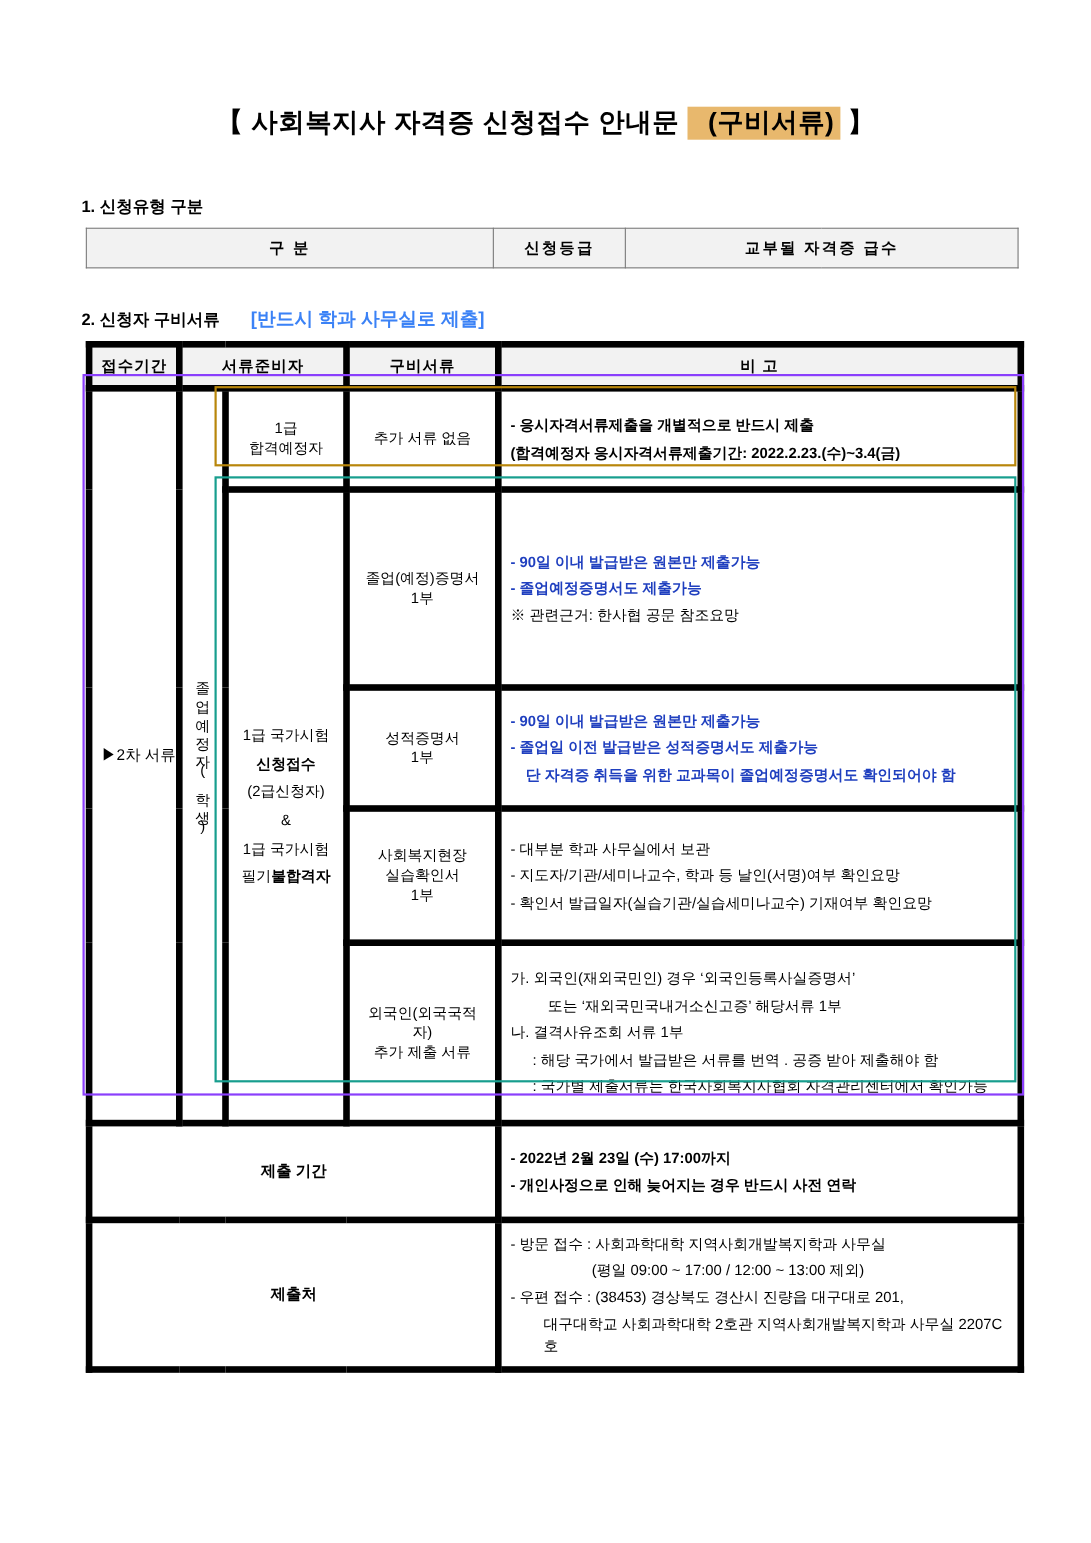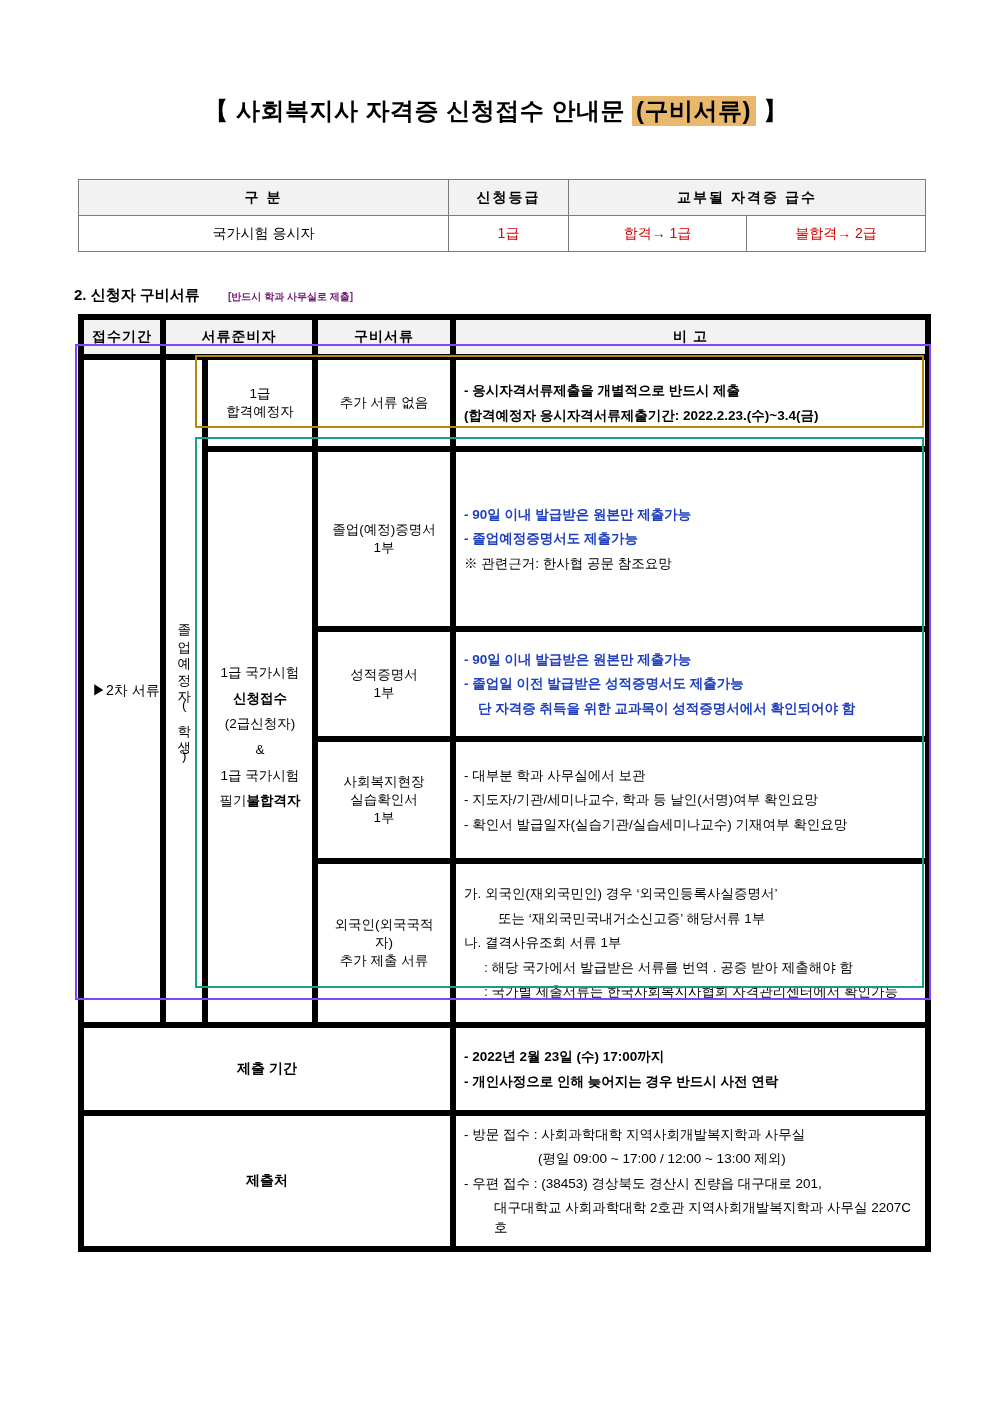--- a/index.html
+++ b/index.html
@@ -24,32 +24,32 @@
   
   .doc-title {
     text-align: center;
     font-size: 24px;
     font-weight: bold;
     letter-spacing: 0.5px;
     margin: 0 0 52px 0;
   }
   .doc-title .hl {
     background: #e8b86d;
-    padding: 1px 5px 2px 4px;
+    padding: 1px 5px 2px 19px;
   }
   
   .sec-head {
     font-size: 15px;
     font-weight: bold;
     margin: 0 0 9px 2px;
   }
   .sec-head .sub {
-    font-size: 10px;
-    font-weight: bold;
-    color: #701a75;
+    font-size: 17px;
+    font-weight: bold;
+    color: #3b82f6;
     padding-left: 24px;
   }
   .sec-gap { height: 34px; }
 
   
   table.t1 {
     border-collapse: collapse;
     width: 847px;
     margin: 0 auto 0 6px;
     table-layout: fixed;
@@ -138,42 +138,37 @@
 </style>
 </head>
 <body>
 
 <div class="page">
 
   <h1 class="doc-title">
     <span>【 사회복지사 자격증 신청접수 안내문 </span><span class="hl">(구비서류)</span><span> 】</span>
   </h1>
 
+  <div class="sec-head">1. 신청유형 구분</div>
 
   <table class="t1">
     <colgroup>
       <col style="width:370px">
         <col style="width:120px">
         <col style="width:178px">
         <col style="width:179px">
     </colgroup>
     <thead>
       <tr>
         <th>구    분</th>
         <th>신청등급</th>
         <th colspan="2">교부될 자격증 급수</th>
       </tr>
     </thead>
     <tbody>
-      <tr>
-        <td>국가시험 응시자</td>
-        <td class="red">1급</td>
-        <td class="red">합격→ 1급</td>
-        <td class="red">불합격→ 2급</td>
-      </tr>
     </tbody>
   </table>
 
   <div class="sec-gap"></div>
 
   <div class="sec-head">
     <span>2. 신청자 구비서류</span>
     <span class="sub">[반드시 학과 사무실로 제출]</span>
   </div>
 
@@ -235,21 +230,21 @@
           </td>
         </tr>
 
         <tr>
           <td class="cell-c" style="white-space:pre-line; height:92px;">성적증명서
 1부</td>
           <td>
             <ul class="nl">
               <li class="note-blue">- 90일 이내 발급받은 원본만 제출가능</li>
               <li class="note-blue">- 졸업일 이전 발급받은 성적증명서도 제출가능</li>
-              <li class="note-blue" style="text-decoration:underline;"><span class="indent">단 자격증 취득을 위한 교과목이 성적증명서에서 확인되어야 함</span></li>
+              <li class="note-blue" style="text-decoration:underline;"><span class="indent">단 자격증 취득을 위한 교과목이 졸업예정증명서도 확인되어야 함</span></li>
             </ul>
           </td>
         </tr>
 
         <tr>
           <td class="cell-c" style="white-space:pre-line; height:104px;">사회복지현장
 실습확인서
 1부</td>
           <td>
             <ul class="nl">

